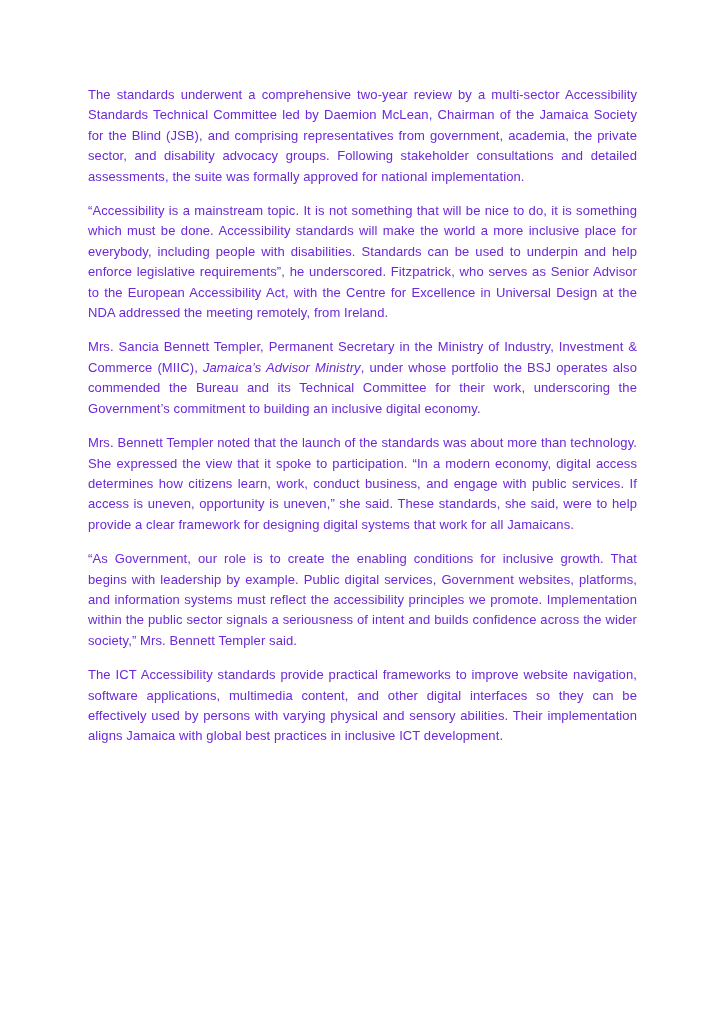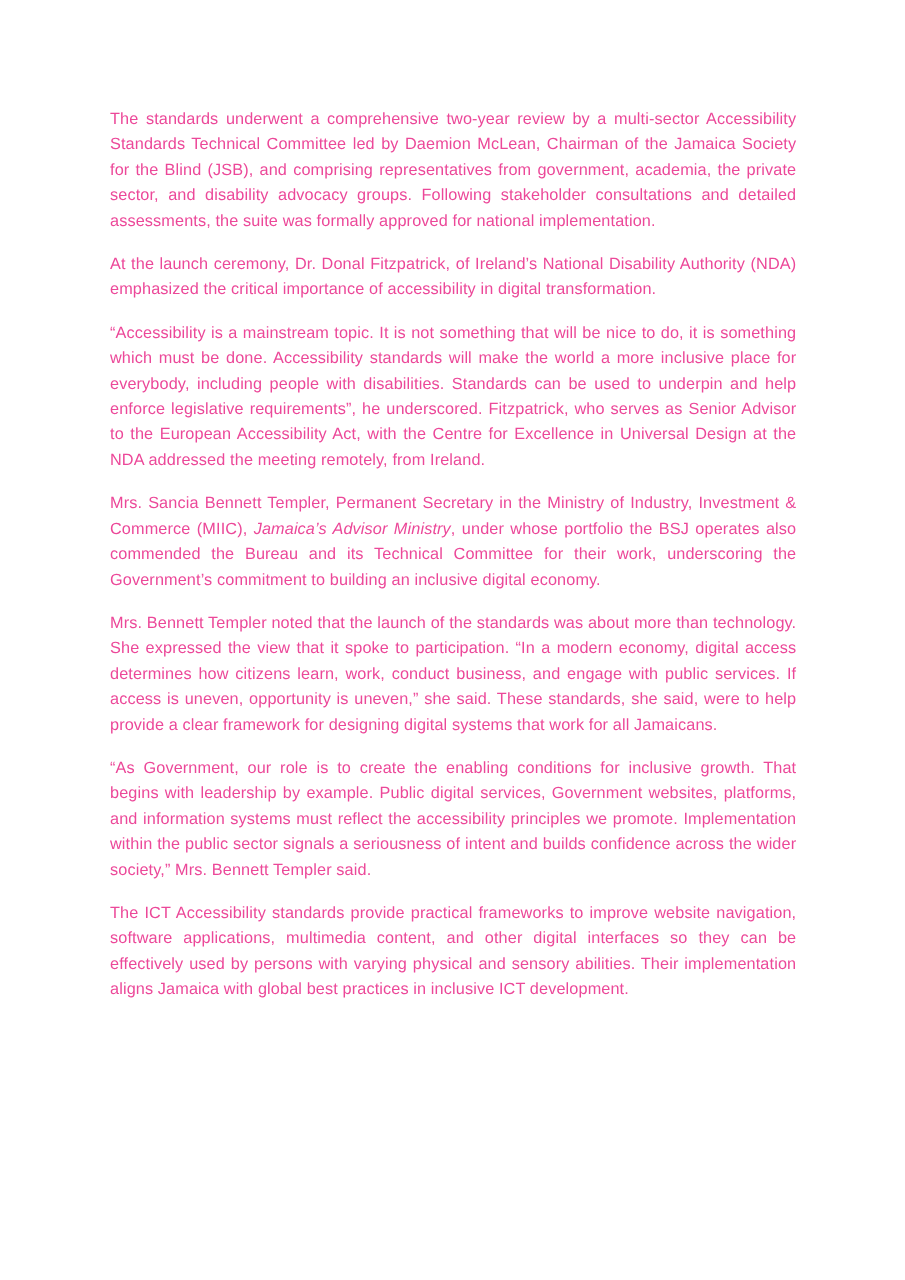--- a/index.html
+++ b/index.html
@@ -20,34 +20,33 @@
   article.doc-body {
     width: 549px;
     color: #3b3b3b;
   }
   article.doc-body p {
     margin: 0 0 14px 0;
     font-size: 13px;
     line-height: 20.4px;
     text-align: justify;
     letter-spacing: 0.1px;
-    color: #ec4899;
+    color: #6d28d9;
   }
   article.doc-body p em {
     font-style: italic;
   }
 </style>
 </head>
 <body>
 
 <div class="page">
   <article class="doc-body">
     <p>The standards underwent a comprehensive two-year review by a multi-sector Accessibility Standards Technical Committee led by Daemion McLean, Chairman of the Jamaica Society for the Blind (JSB), and comprising representatives from government, academia, the private sector, and disability advocacy groups. Following stakeholder consultations and detailed assessments, the suite was formally approved for national implementation.</p>
 
-    <p>At the launch ceremony, Dr. Donal Fitzpatrick, of Ireland’s National Disability Authority (NDA) emphasized the critical importance of accessibility in digital transformation.</p>
 
     <p>“Accessibility is a mainstream topic. It is not something that will be nice to do, it is something which must be done. Accessibility standards will make the world a more inclusive place for everybody, including people with disabilities. Standards can be used to underpin and help enforce legislative requirements”, he underscored. Fitzpatrick, who serves as Senior Advisor to the European Accessibility Act, with the Centre for Excellence in Universal Design at the NDA addressed the meeting remotely, from Ireland.</p>
 
     <p><span>Mrs. Sancia Bennett Templer, Permanent Secretary in the Ministry of Industry, Investment &amp; Commerce (MIIC), </span><em>Jamaica’s Advisor Ministry</em><span>, under whose portfolio the BSJ operates also commended the Bureau and its Technical Committee for their work, underscoring the Government’s commitment to building an inclusive digital economy.</span></p>
 
     <p>Mrs. Bennett Templer noted that the launch of the standards was about more than technology. She expressed the view that it spoke to participation. “In a modern economy, digital access determines how citizens learn, work, conduct business, and engage with public services. If access is uneven, opportunity is uneven,” she said. These standards, she said, were to help provide a clear framework for designing digital systems that work for all Jamaicans.</p>
 
     <p>“As Government, our role is to create the enabling conditions for inclusive growth. That begins with leadership by example. Public digital services, Government websites, platforms, and information systems must reflect the accessibility principles we promote. Implementation within the public sector signals a seriousness of intent and builds confidence across the wider society,” Mrs. Bennett Templer said.</p>
 
     <p>The ICT Accessibility standards provide practical frameworks to improve website navigation, software applications, multimedia content, and other digital interfaces so they can be effectively used by persons with varying physical and sensory abilities. Their implementation aligns Jamaica with global best practices in inclusive ICT development.</p>

